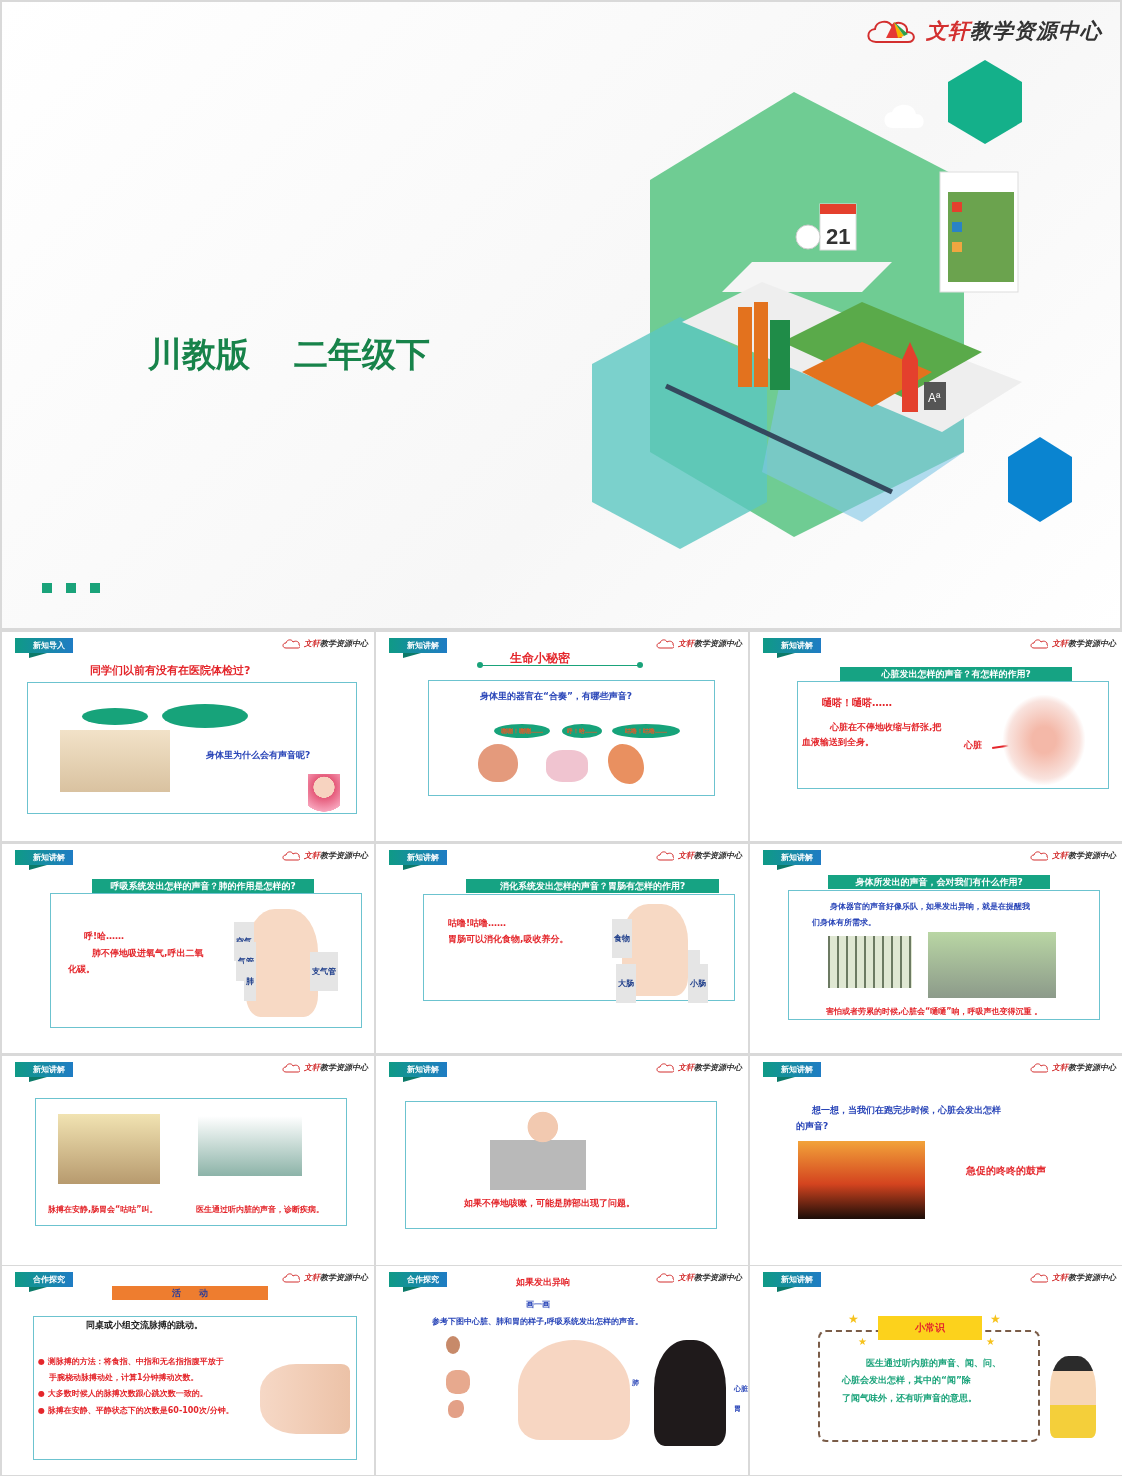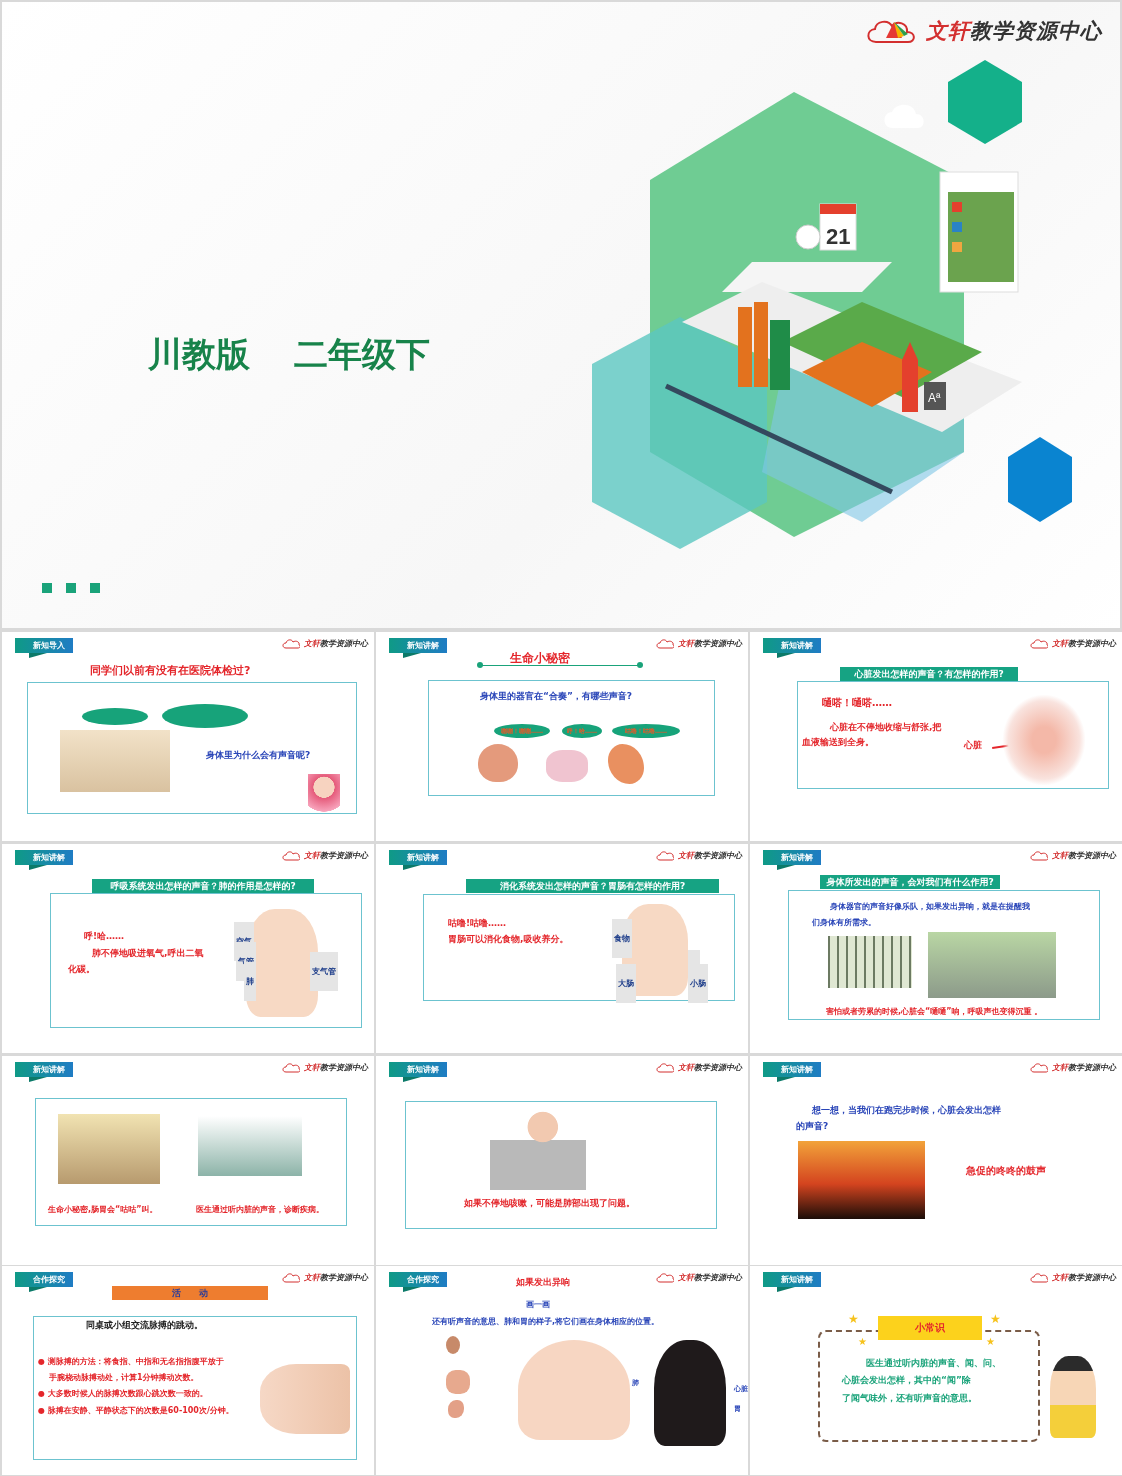--- a/index.html
+++ b/index.html
@@ -126,21 +126,21 @@
 </div>
 
 <div class="slide" style="left:750px;top:632px">
   <div class="tag">新知讲解</div>
   <div class="logo">
       <svg width="18" height="10">
         <path d="M4 9 C0 9 0 4 4 4 C5 0 10 0 11 3 C14 1 18 3 17 6 C19 7 18 9 16 9 Z" fill="none" stroke="#d32f2f"></path>
       </svg>
       <div class="logo-text"><span class="a">文轩</span><span class="b">教学资源中心</span></div>
     </div>
-  <div class="gbar" style="left:90px;top:35px;width:178px">心脏发出怎样的声音？有怎样的作用?</div>
+  <div class="gbar" style="left:90px;top:35px;width:232px">心脏发出怎样的声音？有怎样的作用?</div>
   <div class="frame" style="left:47px;top:49px;width:312px;height:108px"></div>
   <div class="t red" style="left:72px;top:64px;font-size:10px">嗵嗒！嗵嗒……</div>
   <div class="t red" style="left:80px;top:89px;font-size:9px">心脏在不停地收缩与舒张,把</div>
   <div class="t red" style="left:52px;top:104px;font-size:9px">血液输送到全身。</div>
   <div class="t red" style="left:214px;top:107px;font-size:9px">心脏</div>
   <div style="position:absolute;left:242px;top:112px;width:42px;height:2px;background:#e4262b;transform:rotate(-8deg)"></div>
   <div class="pic" style="left:252px;top:62px;width:84px;height:92px;background:radial-gradient(ellipse at 50% 50%,#f4b8a8 20%,#f9e3de 60%,transparent 70%)"></div>
 </div>
 
 <div class="slide" style="left:2px;top:844px">
@@ -183,41 +183,41 @@
 </div>
 
 <div class="slide" style="left:750px;top:844px">
   <div class="tag">新知讲解</div>
   <div class="logo">
       <svg width="18" height="10">
         <path d="M4 9 C0 9 0 4 4 4 C5 0 10 0 11 3 C14 1 18 3 17 6 C19 7 18 9 16 9 Z" fill="none" stroke="#d32f2f"></path>
       </svg>
       <div class="logo-text"><span class="a">文轩</span><span class="b">教学资源中心</span></div>
     </div>
-  <div class="gbar" style="left:70px;top:31px;width:180px">身体所发出的声音，会对我们有什么作用?</div>
+  <div class="gbar" style="left:78px;top:31px;width:222px">身体所发出的声音，会对我们有什么作用?</div>
   <div class="frame" style="left:38px;top:46px;width:312px;height:130px"></div>
   <div class="t blue" style="left:80px;top:57px;font-size:8px">身体器官的声音好像乐队，如果发出异响，就是在提醒我</div>
   <div class="t blue" style="left:62px;top:73px;font-size:8px">们身体有所需求。</div>
   <div class="pic" style="left:78px;top:92px;width:84px;height:52px;background:repeating-linear-gradient(90deg,#6c7a62 0 2px,#dfe7d2 2px 9px)"></div>
   <div class="pic" style="left:178px;top:88px;width:128px;height:66px;background:linear-gradient(180deg,#b9d6a4,#8c9a8a)"></div>
   <div class="t red" style="left:76px;top:162px;font-size:8px">害怕或者劳累的时候,心脏会“嗵嗵”响，呼吸声也变得沉重 。</div>
 </div>
 
 <div class="slide" style="left:2px;top:1056px">
   <div class="tag">新知讲解</div>
   <div class="logo">
       <svg width="18" height="10">
         <path d="M4 9 C0 9 0 4 4 4 C5 0 10 0 11 3 C14 1 18 3 17 6 C19 7 18 9 16 9 Z" fill="none" stroke="#d32f2f"></path>
       </svg>
       <div class="logo-text"><span class="a">文轩</span><span class="b">教学资源中心</span></div>
     </div>
   <div class="frame" style="left:33px;top:42px;width:312px;height:128px"></div>
   <div class="pic" style="left:56px;top:58px;width:102px;height:70px;background:linear-gradient(180deg,#f1e3b2,#b79a6e)"></div>
   <div class="pic" style="left:196px;top:60px;width:104px;height:60px;background:linear-gradient(180deg,#fff,#8cb3a8)"></div>
-  <div class="t red" style="left:46px;top:148px;font-size:8px">生命小秘密,肠胃会“咕咕”叫。</div>
+  <div class="t red" style="left:46px;top:148px;font-size:8px">脉搏在安静,肠胃会“咕咕”叫。</div>
   <div class="t red" style="left:194px;top:148px;font-size:8px">医生通过听内脏的声音，诊断疾病。</div>
 </div>
 
 <div class="slide" style="left:376px;top:1056px">
   <div class="tag">新知讲解</div>
   <div class="logo">
       <svg width="18" height="10">
         <path d="M4 9 C0 9 0 4 4 4 C5 0 10 0 11 3 C14 1 18 3 17 6 C19 7 18 9 16 9 Z" fill="none" stroke="#d32f2f"></path>
       </svg>
       <div class="logo-text"><span class="a">文轩</span><span class="b">教学资源中心</span></div>
@@ -262,21 +262,21 @@
 <div class="slide" style="left:376px;top:1266px">
   <div class="tag">合作探究</div>
   <div class="logo">
       <svg width="18" height="10">
         <path d="M4 9 C0 9 0 4 4 4 C5 0 10 0 11 3 C14 1 18 3 17 6 C19 7 18 9 16 9 Z" fill="none" stroke="#d32f2f"></path>
       </svg>
       <div class="logo-text"><span class="a">文轩</span><span class="b">教学资源中心</span></div>
     </div>
   <div class="t red" style="left:140px;top:10px;font-size:9px">如果发出异响</div>
   <div class="t blue" style="left:150px;top:33px;font-size:8px">画一画</div>
-  <div class="t blue" style="left:56px;top:50px;font-size:8px">还有听声音的意思、肺和胃的样子,将它们画在身体相应的位置。</div>
+  <div class="t blue" style="left:56px;top:50px;font-size:8px">参考下图中心脏、肺和胃的样子,呼吸系统发出怎样的声音。</div>
   <div class="pic" style="left:70px;top:70px;width:14px;height:18px;border-radius:50%;background:#c78a6a"></div>
   <div class="pic" style="left:70px;top:104px;width:24px;height:24px;border-radius:40%;background:#e7a98e"></div>
   <div class="pic" style="left:72px;top:134px;width:16px;height:18px;border-radius:50% 40%;background:#e3a087"></div>
   <div class="pic" style="left:142px;top:74px;width:112px;height:100px;border-radius:50% 50% 20% 20%;background:#f7d6c2"></div>
   <div class="pic" style="left:278px;top:74px;width:72px;height:106px;border-radius:45% 45% 15% 15%;background:#1f1a1b"></div>
   <div class="t red" style="left:256px;top:112px;font-size:7px;color:#2945b8">肺</div>
   <div class="t" style="left:358px;top:118px;font-size:7px;color:#2945b8">心脏</div>
   <div class="t" style="left:358px;top:138px;font-size:7px;color:#2945b8">胃</div>
 </div>
 

